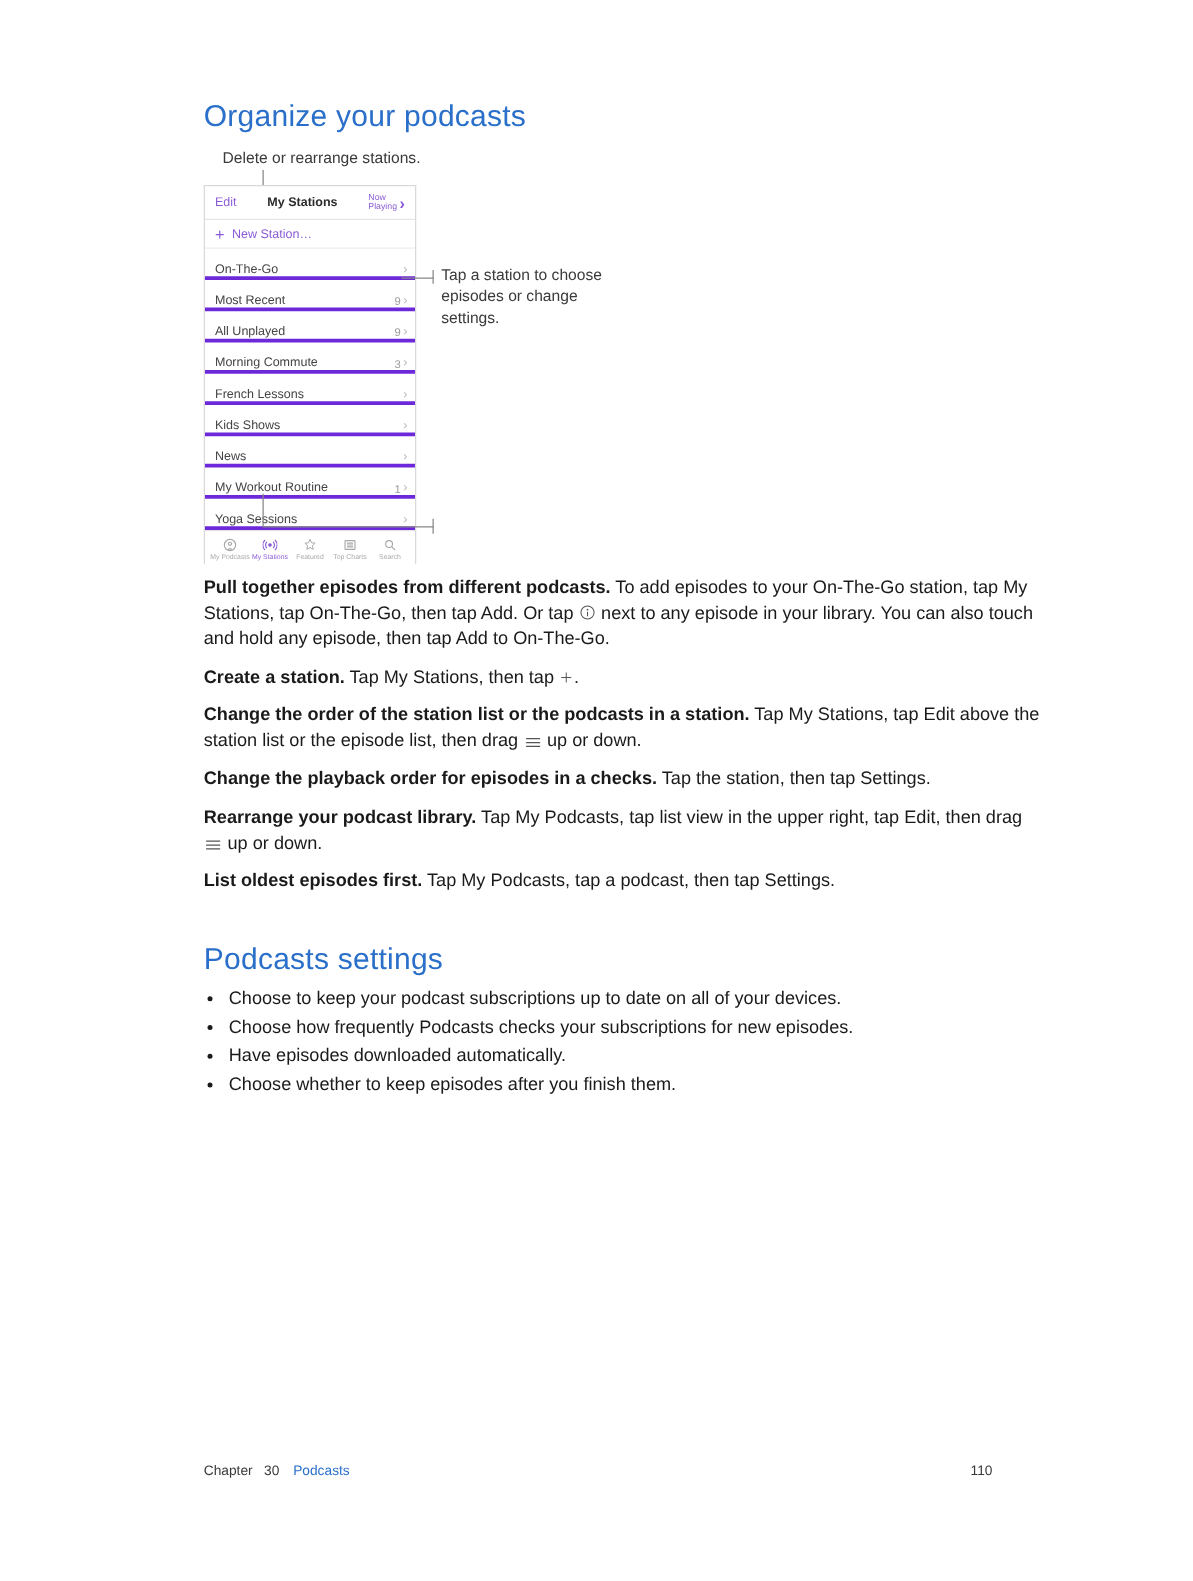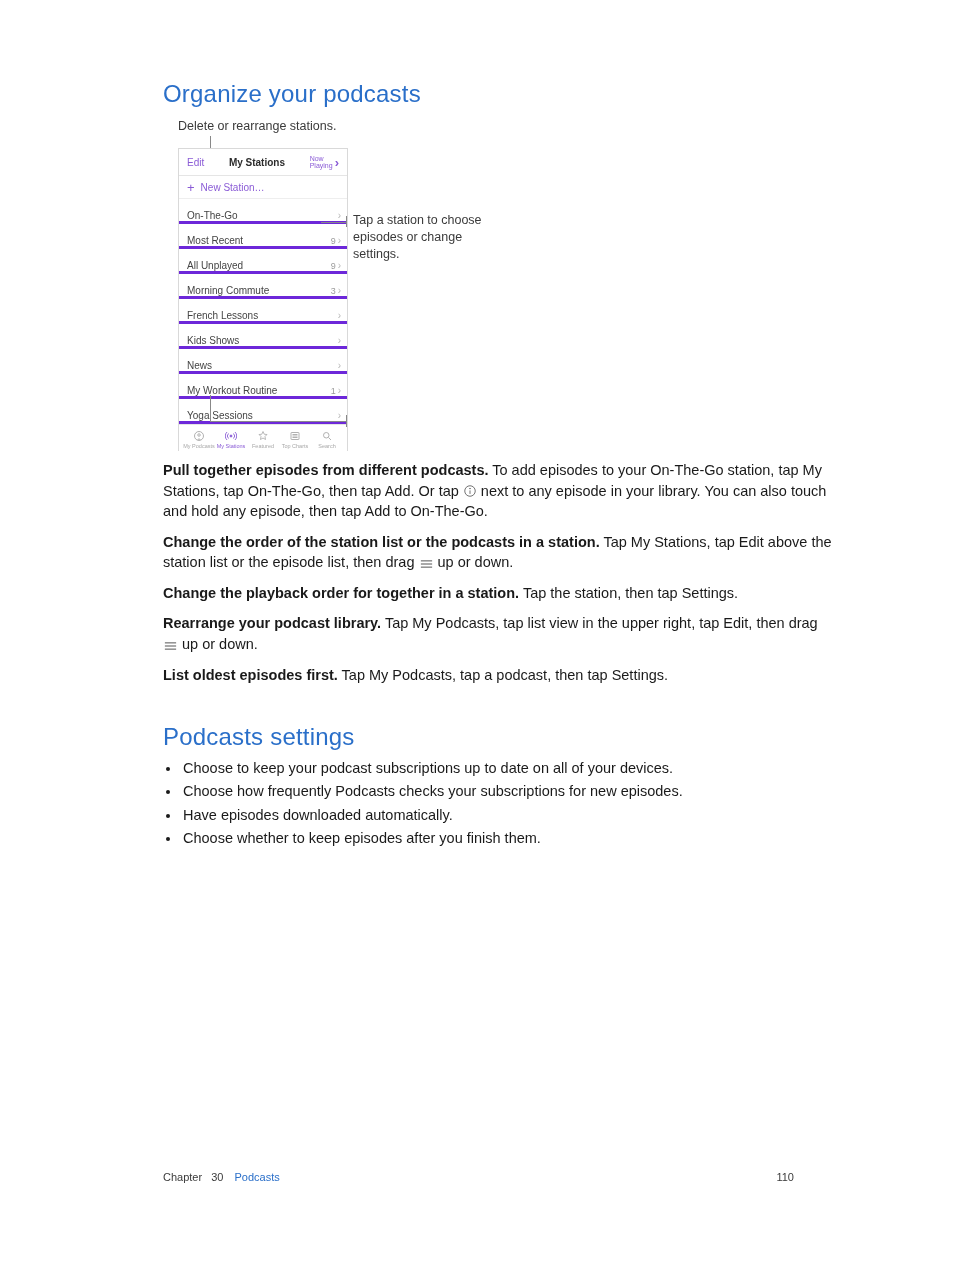--- a/index.html
+++ b/index.html
@@ -3,21 +3,21 @@
 <meta charset="utf-8">
 <style>
   html,body{margin:0;padding:0;background:#fff;font-family:"Helvetica Neue",Helvetica,Arial,sans-serif;color:#1a1a1a;-webkit-font-smoothing:antialiased}
   .page{width:954px;height:1265px;position:relative;margin:0 auto;box-sizing:border-box;padding:80px 120px 0 163px}
   h2{color:#2a6fc9;font-weight:400;font-size:24px;margin:0 0 4px 0;letter-spacing:.2px}
   h2.sub{margin-top:38px}
   .figwrap{position:relative;width:430px;height:330px;margin-left:0}
   .callout{position:absolute;font-size:12.5px;color:#3a3a3a;line-height:1.35}
   .callout.top{left:15px;top:6px}
   .leader-top{position:absolute;left:47px;top:24px;width:1px;height:14px;background:#888}
-  .phone{position:absolute;left:15px;top:36px;width:168px;border:1px solid #d9d9d9;border-bottom:none;background:#fff;font-size:10px;color:#3a3a3a}
+  .phone{position:absolute;left:0;top:36px;width:168px;border:1px solid #d9d9d9;border-bottom:none;background:#fff;font-size:10px;color:#3a3a3a}
   .navbar{display:flex;align-items:center;justify-content:space-between;height:26px;padding:0 8px;border-bottom:1px solid #e5e5e5}
   .navbar .edit,.navbar .now{color:#8a5bd6;font-size:10px}
   .navbar .now{display:flex;align-items:center;gap:2px}
   .navbar .now .np{font-size:7px;line-height:1}
   .navbar .title{font-weight:700;font-size:10px;color:#2b2b2b}
   .newstation{display:flex;align-items:center;gap:6px;height:22px;padding:0 8px;border-bottom:1px solid #eee;color:#8a5bd6}
   .newstation .plus{font-size:13px;font-weight:300}
   .row{display:flex;align-items:flex-end;justify-content:space-between;height:22px;padding:0 6px 0 8px;border-bottom:3px solid #6d28d9;color:#444}
   .row .rleft{flex:1}
   .row .badge{color:#9c9c9c;font-size:9px;margin-right:2px}
@@ -174,28 +174,35 @@
     <p class="tight">
       <strong>Pull together episodes from different podcasts.</strong><span> To add episodes to your On-The-Go station, tap My Stations, tap On-The-Go, then tap Add. Or tap </span><span class="gl">
           <svg width="14" height="14" viewBox="0 0 24 24" fill="none" stroke="#555" stroke-width="1.4">
             <circle cx="12" cy="12" r="9"></circle>
             <circle cx="12" cy="8" r=".6" fill="#555"></circle>
             <path d="M12 11v6"></path>
           </svg>
         </span><span> next to any episode in your library. You can also touch and hold any episode, then tap Add to On-The-Go.</span>
     </p>
     <p>
+      <strong>Create a station.</strong><span> Tap My Stations, then tap </span><span class="gl">
+          <svg width="12" height="12" viewBox="0 0 24 24" fill="none" stroke="#555" stroke-width="1.6">
+            <path d="M12 4v16M4 12h16"></path>
+          </svg>
+        </span><span>.</span>
+    </p>
+    <p>
       <strong>Change the order of the station list or the podcasts in a station.</strong><span> Tap My Stations, tap Edit above the station list or the episode list, then drag </span><span class="gl">
           <svg width="15" height="10" viewBox="0 0 24 16" fill="none" stroke="#555" stroke-width="1.6">
             <path d="M3 3h18M3 8h18M3 13h18"></path>
           </svg>
         </span><span> up or down.</span>
     </p>
     <p>
-      <strong>Change the playback order for together in a station.</strong><span> Tap the station, then tap Settings.</span>
+      <strong>Change the playback order for episodes in a checks.</strong><span> Tap the station, then tap Settings.</span>
     </p>
     <p>
       <strong>Rearrange your podcast library.</strong><span> Tap My Podcasts, tap list view in the upper right, tap Edit, then drag </span><span class="gl">
           <svg width="15" height="10" viewBox="0 0 24 16" fill="none" stroke="#555" stroke-width="1.6">
             <path d="M3 3h18M3 8h18M3 13h18"></path>
           </svg>
         </span><span> up or down.</span>
     </p>
     <p>
       <strong>List oldest episodes first.</strong><span> Tap My Podcasts, tap a podcast, then tap Settings.</span>

